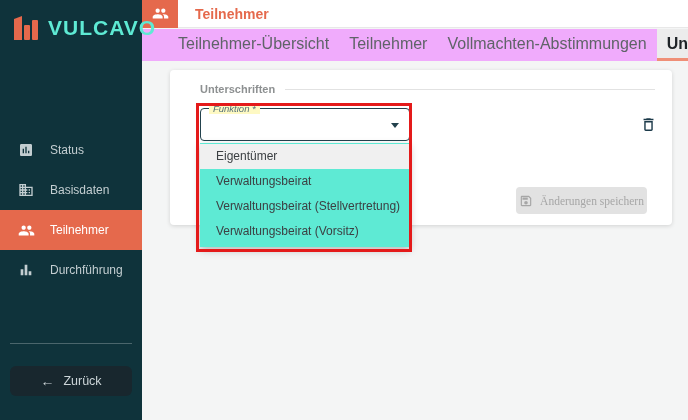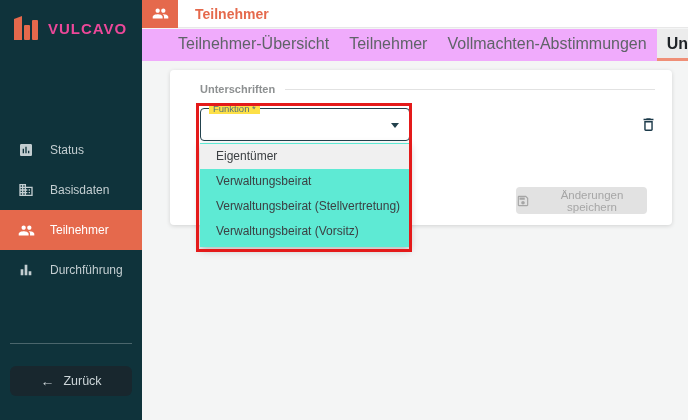--- a/index.html
+++ b/index.html
@@ -2,21 +2,21 @@
 <html><head>
 <meta charset="utf-8">
 <style>
   * { margin:0; padding:0; box-sizing:border-box; }
   html,body { width:688px; height:420px; font-family:"Liberation Sans", sans-serif; }
   .app { position:relative; width:688px; height:420px; overflow:hidden; background:#f4f5f5; }
 
   
   .sidebar { position:absolute; left:0; top:0; width:142px; height:420px; background:#0f333b; z-index:2; }
   .logo { position:absolute; left:13px; top:13px; display:flex; align-items:center; gap:9px; }
-  .logo-text { color:#ec4899; font-weight:bold; font-size:15px; letter-spacing:1px; }
+  .logo-text { color:#5eead4; font-weight:bold; font-size:21px; letter-spacing:1px; }
   .menu { position:absolute; left:0; top:130px; width:100%; }
   .menu-item { height:40px; display:flex; align-items:center; padding-left:18px; gap:14px;
                color:#c3ced1; font-size:12px; cursor:pointer; }
   .menu-item .mi-icon { width:18px; height:18px; flex:0 0 18px; display:flex; align-items:center; }
   .menu-item.active { background:#e5694c; color:#ffffff; }
   .sidebar-divider { position:absolute; left:10px; right:10px; top:343px; height:1px; background:rgba(255,255,255,0.25); }
   .back-btn { position:absolute; left:10px; top:366px; width:122px; height:30px; background:#18272e;
               border:none; border-radius:6px; color:#ccd5d8; font-size:12.5px; font-family:inherit;
               display:flex; align-items:center; justify-content:center; gap:9px; cursor:pointer; }
   .back-arrow { font-size:14px; line-height:1; }
@@ -40,31 +40,31 @@
   .section-head { position:absolute; left:58px; top:22px; width:455px; display:flex; align-items:center; gap:10px;
                   color:#8d9091; font-size:11px; font-weight:bold; z-index:3; }
   .section-head .rule { flex:1; height:1px; background:#e2e2e2; }
 
   .select { position:absolute; height:33px; background:#ffffff; border-radius:4px; z-index:3;
             font-size:12px; color:#3f4b52; cursor:pointer; }
   .select .caret { position:absolute; right:10px; top:14px; width:0; height:0;
                    border-left:4px solid transparent; border-right:4px solid transparent;
                    border-top:5px solid #22414c; }
   .select-funktion { left:58px; top:47px; width:210px; border:1px solid #23424d; }
-  .float-label { position:absolute; top:-6px; left:8px; background:#fde047; padding:0 4px;
-                 font-size:9.5px; color:#53707a; line-height:1.2; }
+  .float-label { position:absolute; top:-6px; left:8px; background:#fef9c3; padding:0 4px;
+                 font-size:9.5px; color:#53707a; line-height:1.2;font-style:italic; }
   .select-eigentuemer { left:283px; top:47px; width:200px; border:1px solid #49565c; }
   .select-value { display:block; line-height:31px; padding-left:12px; padding-right:26px;
                   overflow:hidden; white-space:nowrap; }
 
   .trash-btn { position:absolute; left:494px; top:51px; width:24px; height:24px; background:none; border:none;
                cursor:pointer; z-index:3; display:flex; align-items:center; justify-content:center; }
 
   .save-btn { position:absolute; left:374px; top:126px; width:131px; height:27px; background:#e2e2e2;
-              border:none; border-radius:4px; color:#a6a6a6; font-size:11.5px; font-family:Liberation Sans, sans-serif;
+              border:none; border-radius:4px; color:#a6a6a6; font-size:11.5px; font-family:Liberation Serif, serif;
               display:flex; align-items:center; justify-content:center; gap:7px; z-index:3; cursor:default; }
 
   .dropdown-panel { position:absolute; left:58px; top:82px; width:210px; height:104px; background:#5eead4;
                     box-shadow:0 3px 8px rgba(0,0,0,0.25); z-index:5; padding-top:1px; }
   .option { height:25px; line-height:25px; padding-left:16px; font-size:12px; color:#3c4043;
             cursor:pointer; white-space:nowrap; overflow:hidden; }
   .option.highlighted { background:#f0f0f0; }
 
   .annotation-box { position:absolute; left:54px; top:42px; width:216px; height:149px;
                     border:3px solid #e41a1a; z-index:9; pointer-events:none; }

